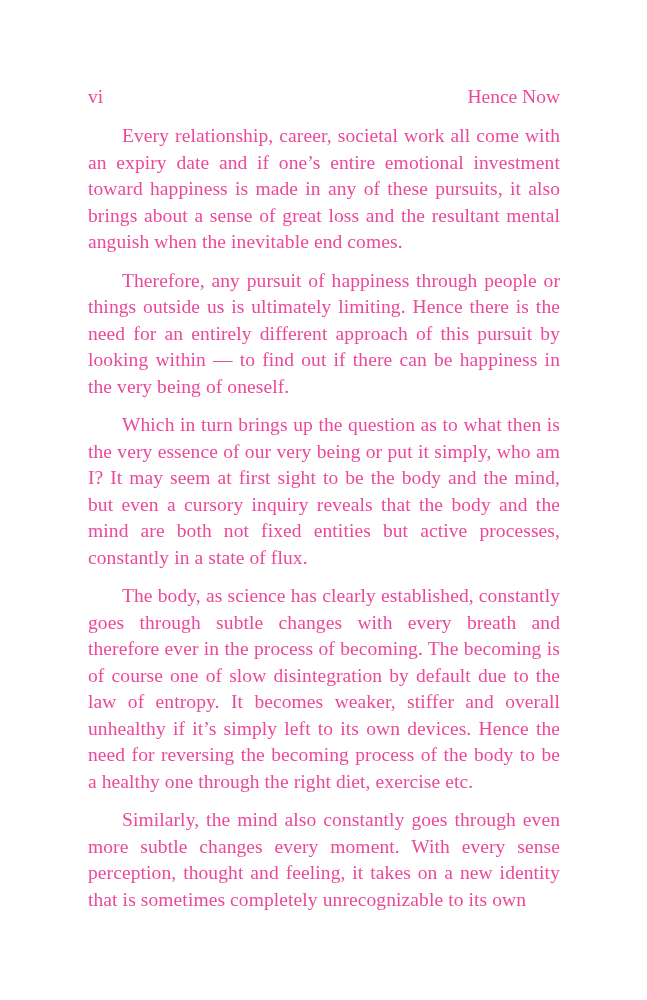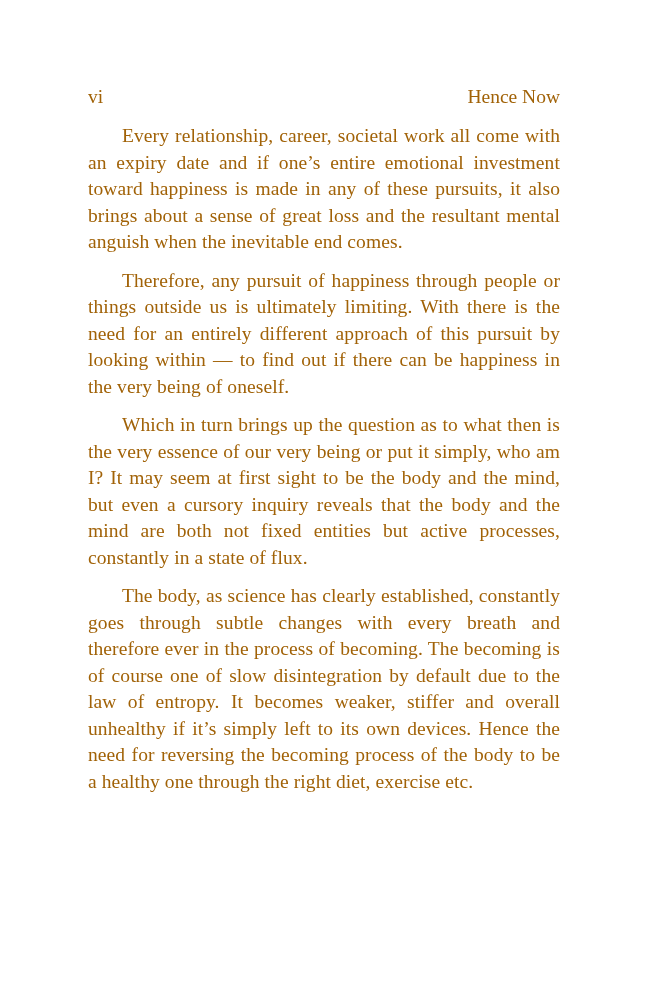--- a/index.html
+++ b/index.html
@@ -8,21 +8,21 @@
     background: #ffffff;
   }
   .page {
     position: relative;
     width: 647px;
     height: 1000px;
     background: #ffffff;
     box-sizing: border-box;
     padding: 86px 87px 0 88px;
     font-family: "Liberation Serif", "DejaVu Serif", serif;
-    color: #a16207;
+    color: #ec4899;
     overflow: hidden;
   }
   .running-header {
     display: flex;
     justify-content: space-between;
     align-items: baseline;
     font-size: 19.5px;
     line-height: 22px;
   }
   .page-body {
@@ -40,17 +40,18 @@
 </head>
 <body>
 
 <div class="page">
   <div class="running-header">
     <span>vi</span>
     <span>Hence Now</span>
   </div>
   <div class="page-body">
     <p>Every relationship, career, societal work all come with an expiry date and if one’s entire emotional investment toward happiness is made in any of these pursuits, it also brings about a sense of great loss and the resultant mental anguish when the inevitable end comes.</p>
-    <p>Therefore, any pursuit of happiness through people or things outside us is ultimately limiting. With there is the need for an entirely different approach of this pursuit by looking within — to find out if there can be happiness in the very being of oneself.</p>
+    <p>Therefore, any pursuit of happiness through people or things outside us is ultimately limiting. Hence there is the need for an entirely different approach of this pursuit by looking within — to find out if there can be happiness in the very being of oneself.</p>
     <p>Which in turn brings up the question as to what then is the very essence of our very being or put it simply, who am I? It may seem at first sight to be the body and the mind, but even a cursory inquiry reveals that the body and the mind are both not fixed entities but active processes, constantly in a state of flux.</p>
     <p>The body, as science has clearly established, constantly goes through subtle changes with every breath and therefore ever in the process of becoming. The becoming is of course one of slow disintegration by default due to the law of entropy. It becomes weaker, stiffer and overall unhealthy if it’s simply left to its own devices. Hence the need for reversing the becoming process of the body to be a healthy one through the right diet, exercise etc.</p>
+    <p>Similarly, the mind also constantly goes through even more subtle changes every moment. With every sense perception, thought and feeling, it takes on a new identity that is sometimes completely unrecognizable to its own</p>
   </div>
 </div>
 
 </body></html>

